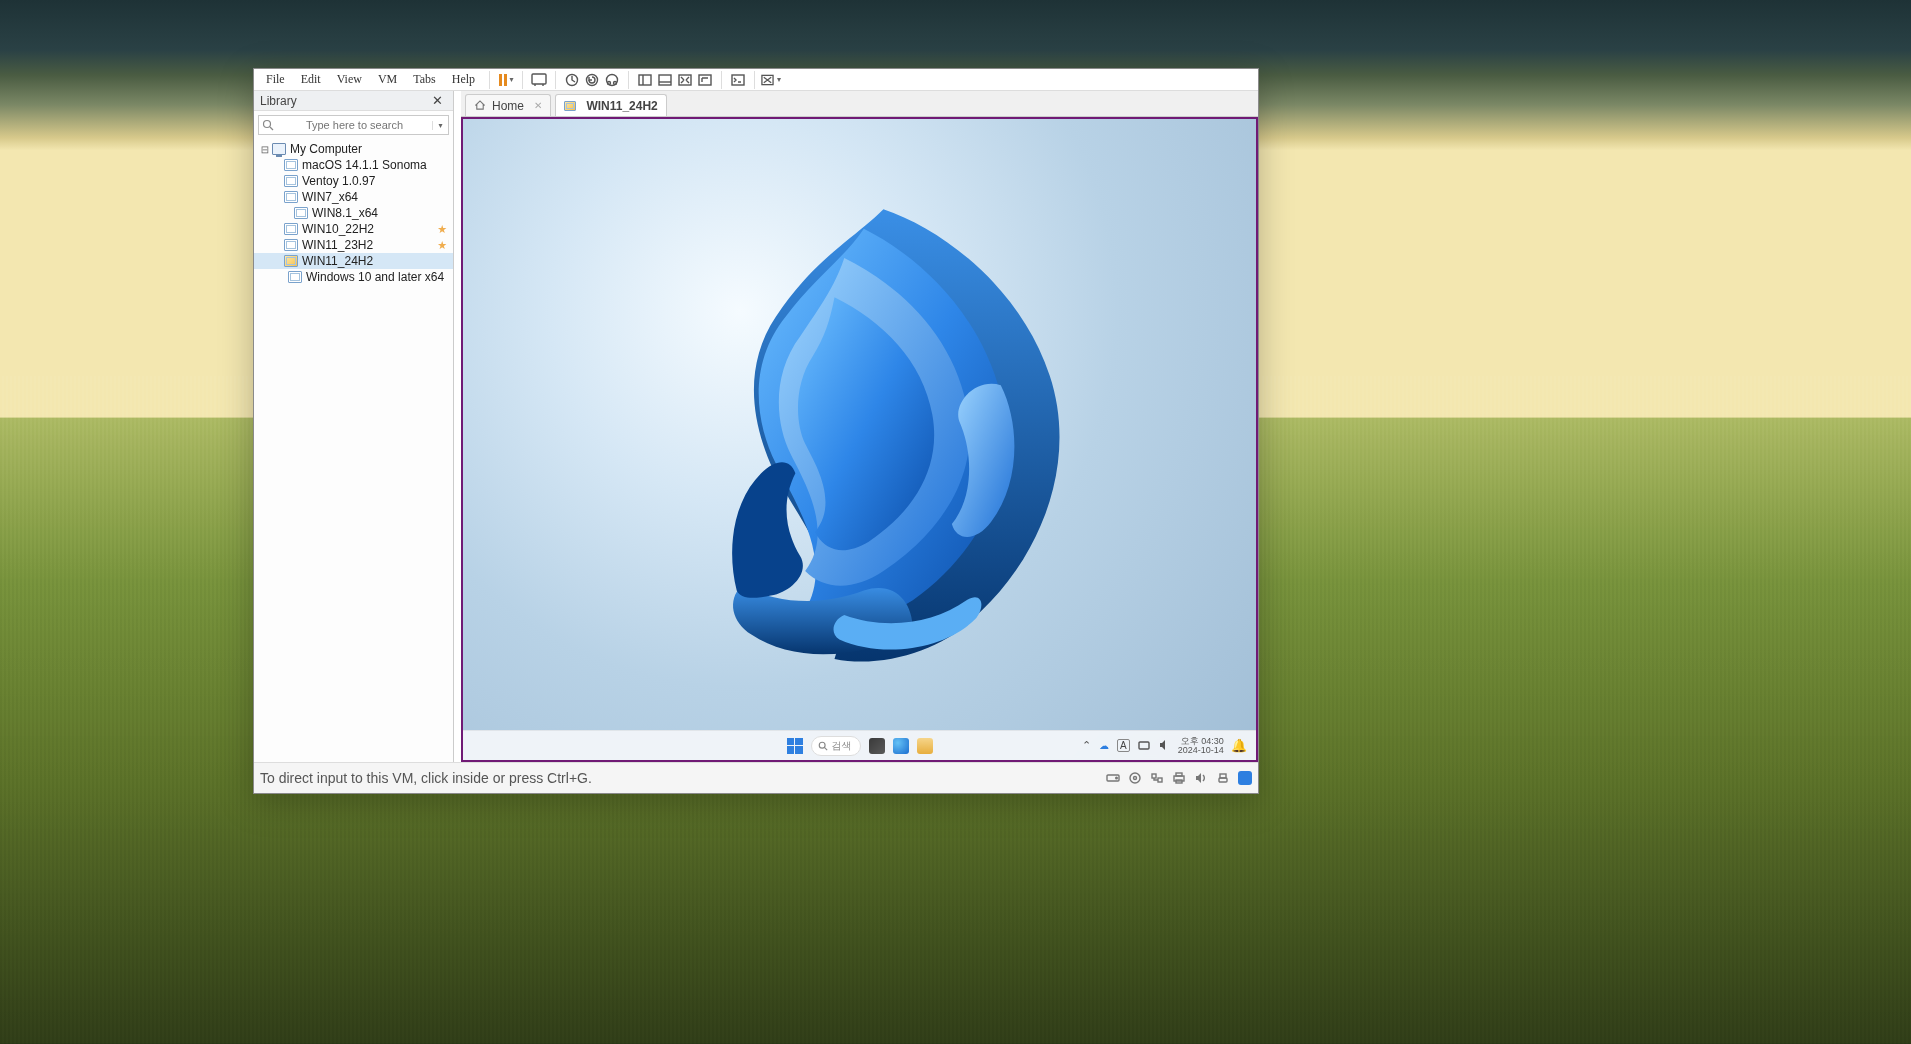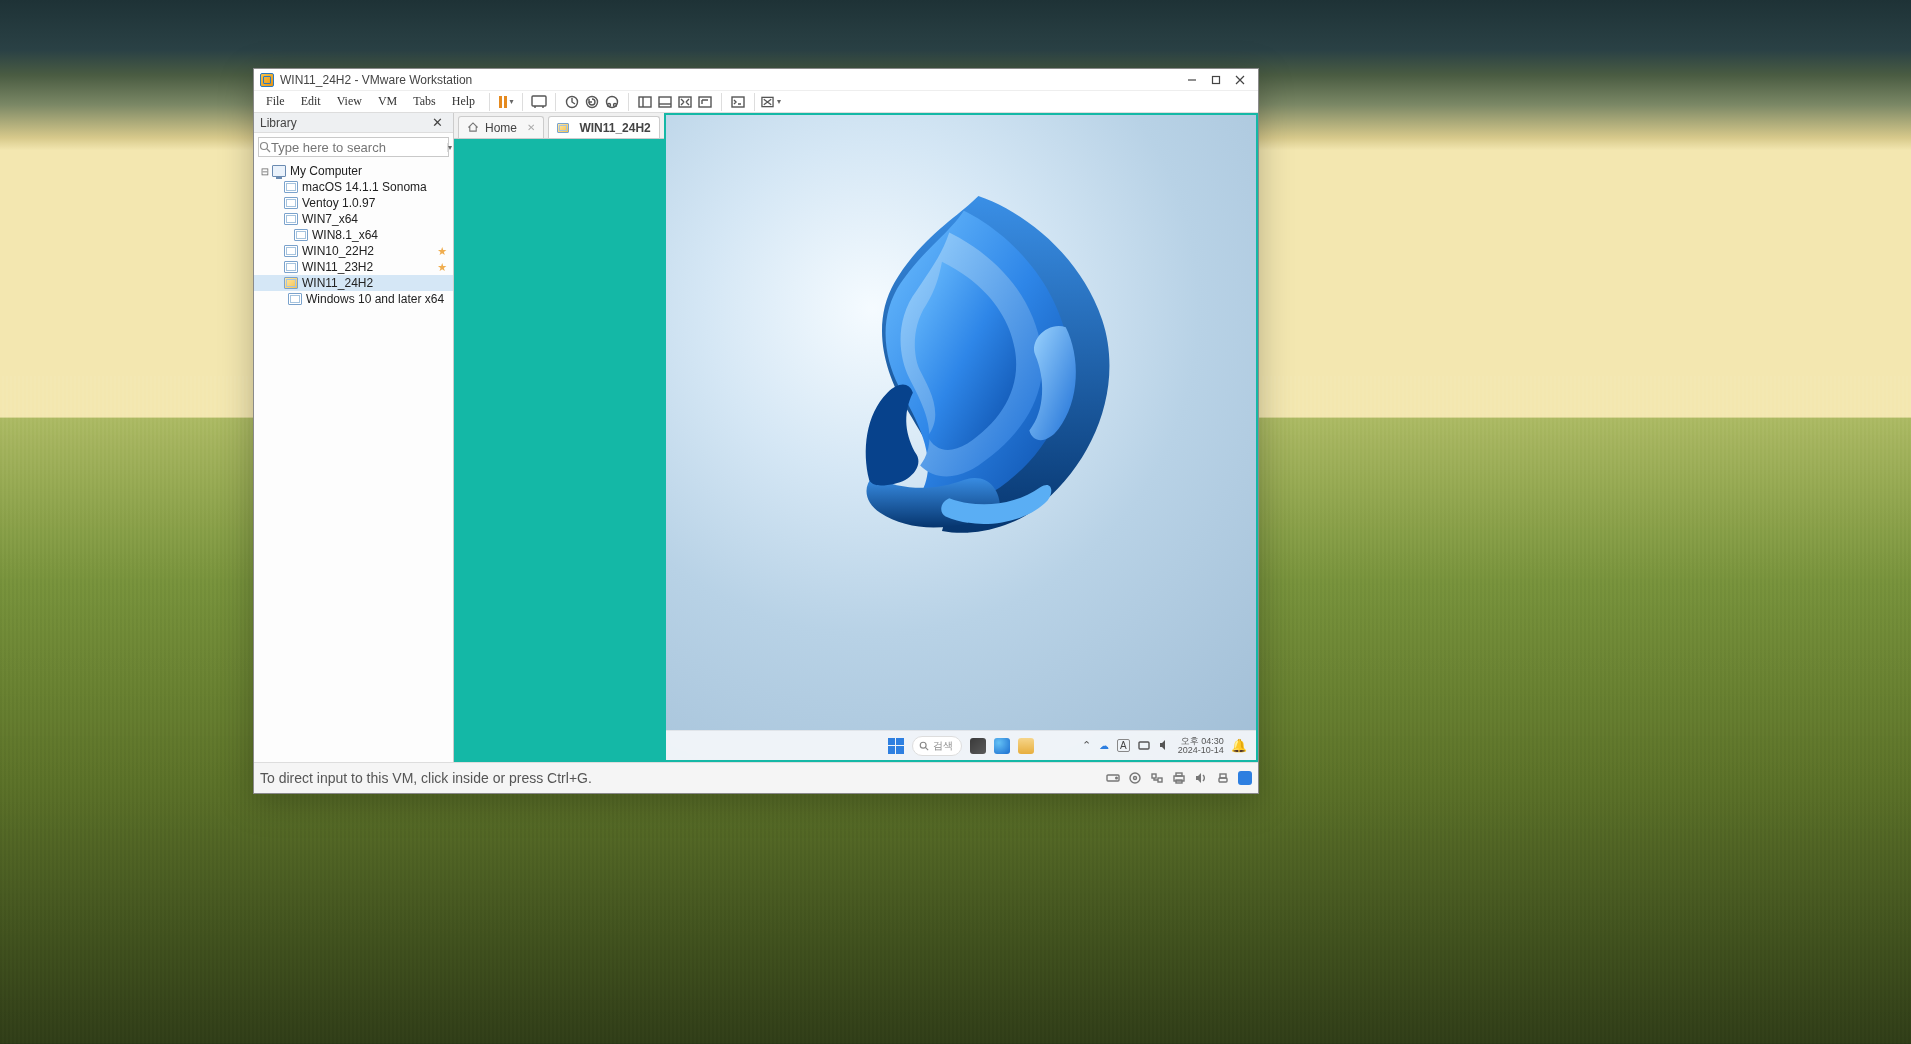--- a/index.html
+++ b/index.html
@@ -30,40 +30,40 @@
 .titlebar .spacer{flex:1;}
 .win-btn { width:24px; height:18px; display:flex; align-items:center; justify-content:center; color:#444; cursor:default;}
 .menubar { height:22px; display:flex; align-items:center; padding:0 4px; border-bottom:1px solid #ddd; background:#fff;font-family:Liberation Serif, serif;}
 .menubar .menu-item{padding:2px 8px; cursor:default; color:#333;}
 .tb-sep{width:1px;height:18px;background:#ddd;margin:0 6px;}
 .tb-btn{width:20px;height:20px;display:flex;align-items:center;justify-content:center;color:#555;cursor:default; border-radius:2px;}
 .pause-icon{display:flex;gap:2px;}
 .pause-icon span{width:3px;height:12px;background:#e58a1f;}
 .drop-arrow{font-size:8px;color:#666;margin-left:3px;}
 .tb-svg{stroke:#555;fill:none;stroke-width:1.4;}
-.body-row{flex:1; display:flex; min-height:0;}
+.body-row{flex:1; display:flex; min-height:0;gap:7px;}
 .library-panel{width:200px;border-right:1px solid #ccc;display:flex;flex-direction:column;background:#fdfdfd;}
 .lib-header{display:flex;align-items:center;justify-content:space-between;background:#eef0f2;border-bottom:1px solid #ddd;padding:2px 6px;font-size:12px;color:#444;}
 .lib-close{cursor:default;padding:0 4px;font-size:13px;}
 .lib-search{display:flex;align-items:center;margin:4px;border:1px solid #c9c9c9;height:20px;background:#fff;}
 .lib-search .search-ico{width:18px;display:flex;align-items:center;justify-content:center;color:#888;}
-.lib-search input{flex:1;border:none;outline:none;font-size:13px;color:#888;background:transparent;height:100%;}
+.lib-search input{flex:1;border:none;outline:none;font-size:11px;color:#888;background:transparent;height:100%;text-align:center;}
 .lib-search .search-drop{width:16px;display:flex;align-items:center;justify-content:center;border-left:1px solid #ddd;color:#666;font-size:8px;}
 .tree{flex:1;overflow:auto;padding:2px 0;}
 .tree-row{display:flex;align-items:center;height:16px;padding-right:6px;cursor:default;white-space:nowrap;font-size:12px;color:#222;}
 .tree-row.selected{background:#d5e7f6;}
 .tw{width:14px;display:flex;align-items:center;justify-content:center;color:#666;font-size:10px;}
 .vm-ico, .comp-ico{width:14px;height:12px;margin-right:4px;position:relative;}
 .comp-ico{border:1px solid #6b8bb1;border-radius:1px;background:#eaf2fb;}
 .comp-ico::after{content:"";position:absolute;left:3px;right:3px;bottom:-3px;height:2px;background:#6b8bb1;}
 .vm-ico{border:1px solid #7aa2cc;border-radius:1px;background:#fff;}
 .vm-ico::before{content:"";position:absolute;inset:1px;border:1px solid #a5c3de;}
 .vm-on{background:linear-gradient(135deg,#ffe9a9,#f3c14f);}
 .star{margin-left:auto;color:#f0ad4e;font-size:11px;line-height:1;}
-.content-area{flex:1;display:flex;flex-direction:row;background:#14b8a6;min-width:0;}
+.content-area{flex:1;display:flex;flex-direction:column;background:#701a75;min-width:0;}
 .tab-strip{height:26px;background:#f0f0f0;border-bottom:1px solid #ccc;display:flex;align-items:flex-end;padding:0 4px;gap:4px;}
 .tab{height:22px;border:1px solid #ccc;border-bottom:none;background:#f7f7f7;display:flex;align-items:center;padding:0 8px;gap:6px;font-size:12px;color:#444;border-radius:3px 3px 0 0;cursor:default;}
 .tab.active{background:#fff;font-weight:600;}
 .tab .home-ico{width:12px;height:11px;color:#777;}
 .tab .vm-ico{width:12px;height:10px;}
 .tab .x{color:#aaa;font-size:10px;margin-left:4px;}
 .vm-screen{flex:1;position:relative;overflow:hidden;background:#a9c6dc;margin:2px;}
 .vm-bg{position:absolute;inset:0;background:
   radial-gradient(circle at 35% 30%, #f5fbff 0%, #d5e7f5 28%, #b8d2e6 55%, #a1bed6 100%);
 }
@@ -82,40 +82,20 @@
 .status-icons svg{stroke:#777;fill:none;stroke-width:1.4;}
 .notif-dot{width:14px;height:14px;border-radius:3px;background:#2e7fe0;}
 </style>
 </head>
 <body>
 
 <div id="desktop-bg"></div>
 
 <div class="app-window">
 
-  <div class="titlebar">
-    <div class="app-icon"></div>
-    <div class="title-text">WIN11_24H2 - VMware Workstation</div>
-    <div class="spacer"></div>
-    <div class="win-btn">
-      <svg width="10" height="10" viewBox="0 0 10 10">
-          <path d="M1 5 H9" stroke="currentColor" stroke-width="1.2"></path>
-        </svg>
-    </div>
-    <div class="win-btn">
-      <svg width="10" height="10" viewBox="0 0 10 10">
-          <rect x="1.5" y="1.5" width="7" height="7" fill="none" stroke="currentColor" stroke-width="1.2"></rect>
-        </svg>
-    </div>
-    <div class="win-btn close">
-      <svg width="10" height="10" viewBox="0 0 10 10">
-          <path d="M1 1 L9 9 M9 1 L1 9" stroke="currentColor" stroke-width="1.2"></path>
-        </svg>
-    </div>
-  </div>
 
   <div class="menubar">
     <div class="menu-item">File</div>
     <div class="menu-item">Edit</div>
     <div class="menu-item">View</div>
     <div class="menu-item">VM</div>
     <div class="menu-item">Tabs</div>
     <div class="menu-item">Help</div>
     <div class="tb-sep"></div>
 

